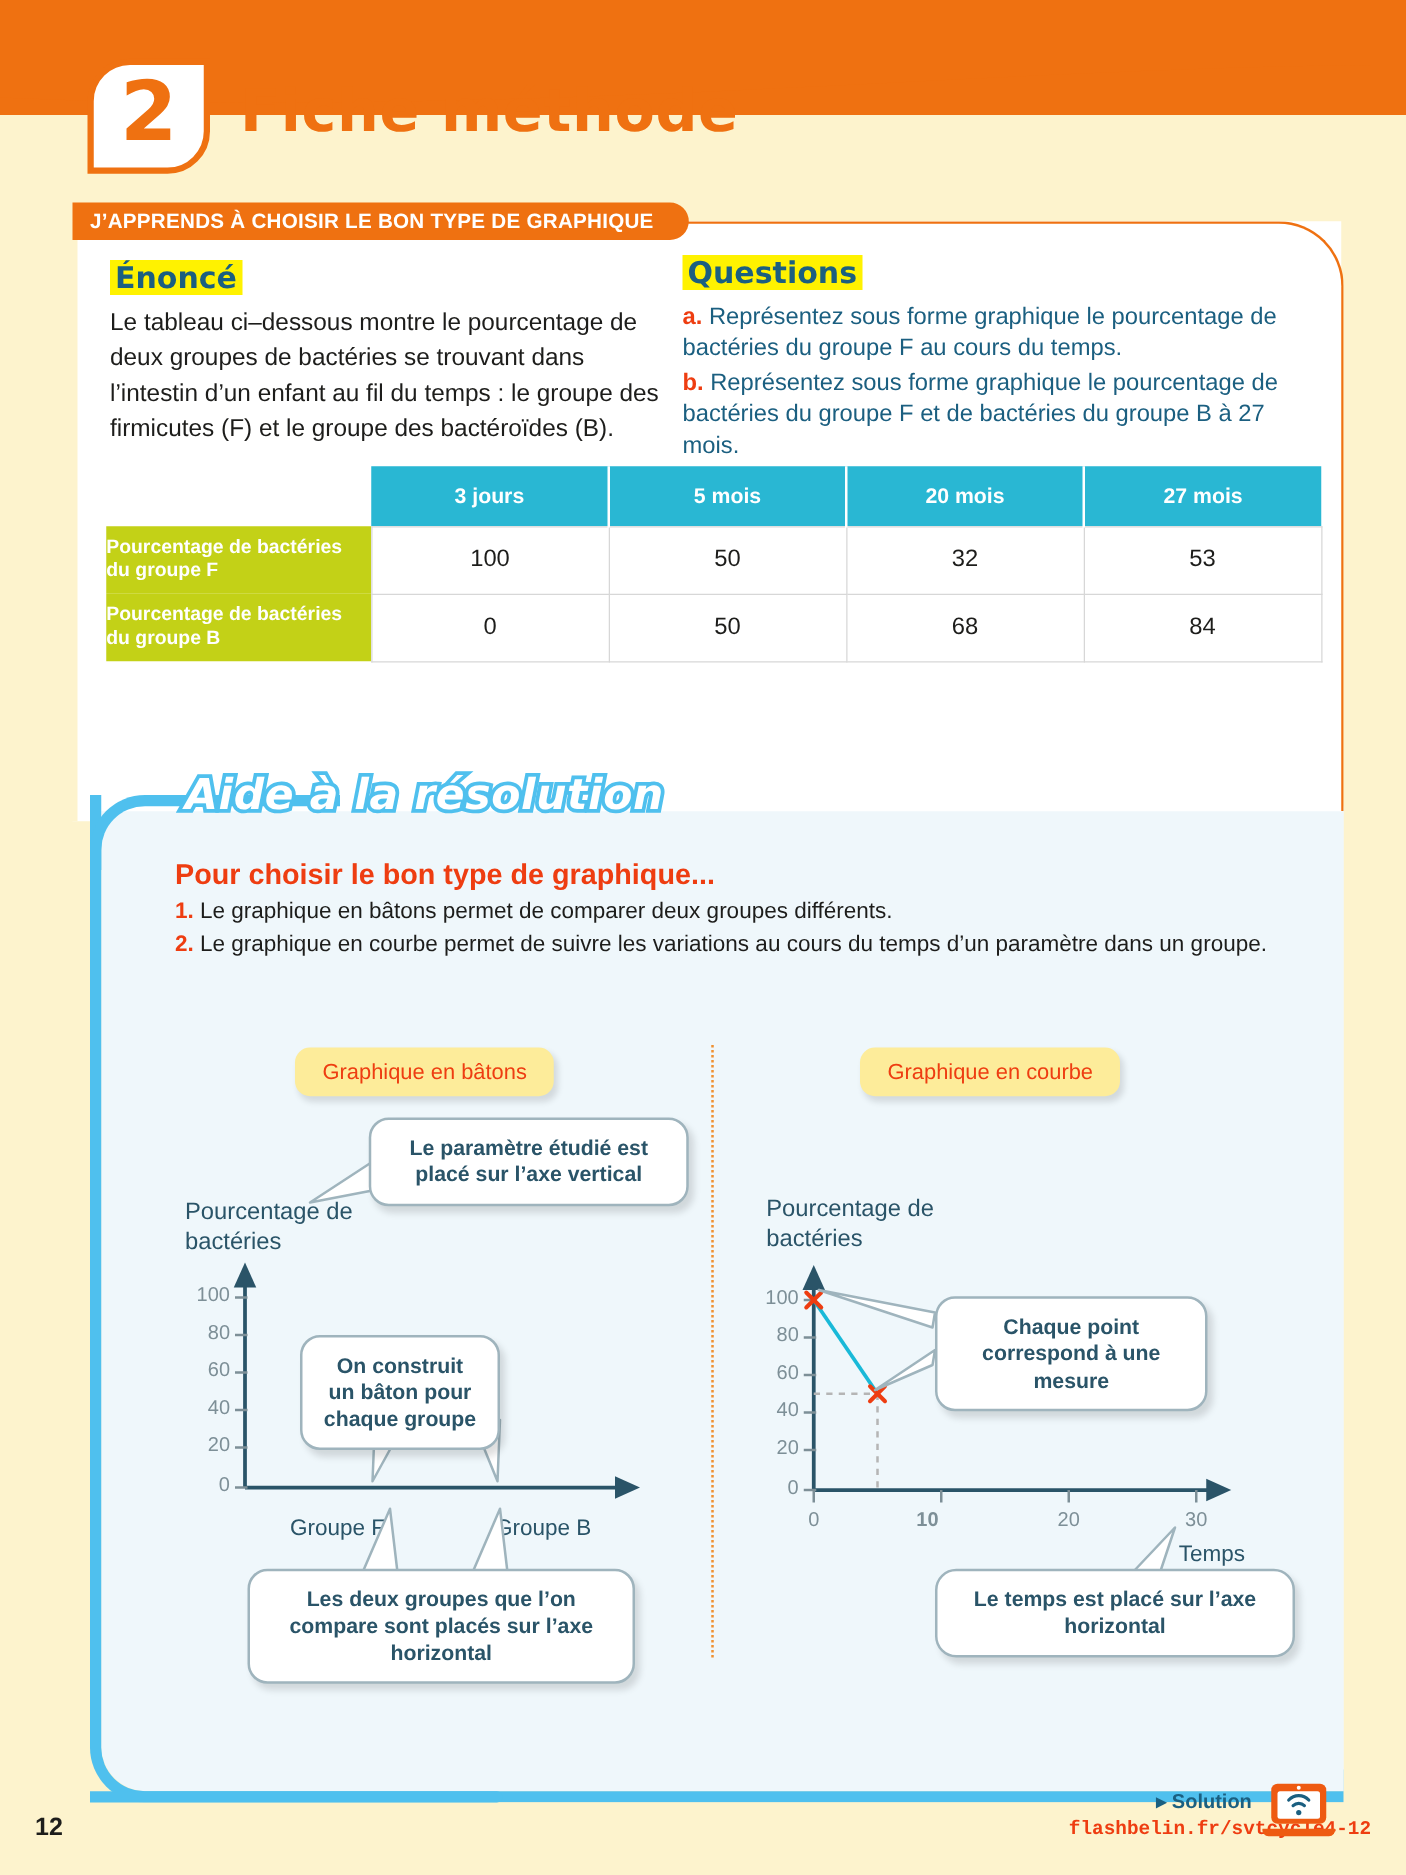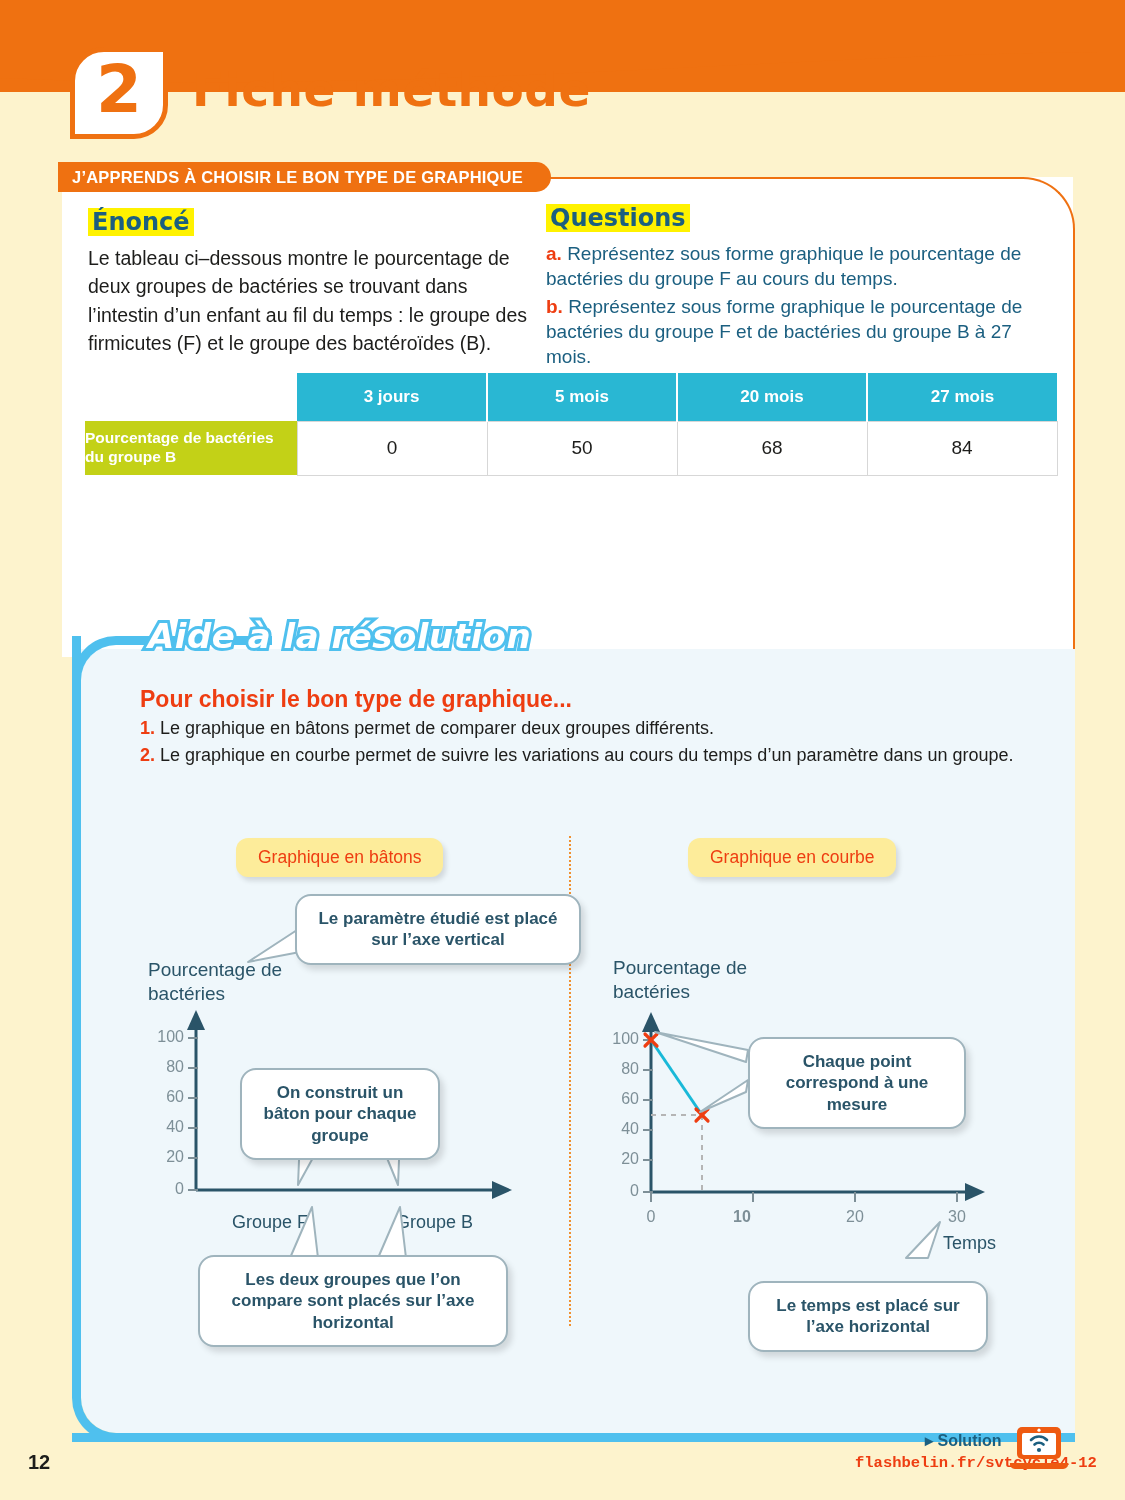--- a/index.html
+++ b/index.html
@@ -185,25 +185,25 @@
   
   .bubble {
     position:absolute; z-index:9;
     background:#fff; border:2px solid #9fb4bd;
     border-radius:16px; padding:12px 16px;
     color:#2a5468; font-size:17px; font-weight:700; line-height:1.26;
     text-align:center;
     font-family:"Liberation Sans", sans-serif;
     box-shadow:4px 5px 6px rgba(0,0,0,.13);
   }
-  #bub-vertical { left:295px; top:894px; width:286px; }
-  #bub-baton   { left:240px; top:1068px; width:200px; }
+  #bub-vertical { left:295px; top:894px; width:256px; }
+  #bub-baton   { left:240px; top:1068px; width:160px; }
   #bub-horiz   { left:198px; top:1255px; width:310px; }
   #bub-point   { left:748px; top:1037px; width:218px; }
-  #bub-temps   { left:748px; top:1281px; width:240px; }
+  #bub-temps   { left:748px; top:1255px; width:288px;border-radius:17px; }
 
   .tails { position:absolute; left:0; top:0; width:1125px; height:1500px;
            z-index:8; pointer-events:none; }
 
   
   .chart { position:absolute; z-index:6; }
   #chart-left  { left:140px; top:950px; width:400px; height:290px; }
   #chart-right { left:605px; top:950px; width:410px; height:300px; }
 
   .axis-title {
@@ -287,20 +287,27 @@
 </div>
 
 <table id="data-table">
   <tbody>
       <tr>
     <td class="t-corner"></td>
     <td class="t-head">3 jours</td>
     <td class="t-head">5 mois</td>
     <td class="t-head">20 mois</td>
     <td class="t-head last">27 mois</td>
+  </tr>
+  <tr>
+    <td class="t-rowhead">Pourcentage de bactéries du groupe F</td>
+    <td class="t-cell">100</td>
+    <td class="t-cell">50</td>
+    <td class="t-cell">32</td>
+    <td class="t-cell">53</td>
   </tr>
   <tr>
     <td class="t-rowhead">Pourcentage de bactéries du groupe B</td>
     <td class="t-cell">0</td>
     <td class="t-cell">50</td>
     <td class="t-cell">68</td>
     <td class="t-cell">84</td>
   </tr>
 </tbody>
   </table>

